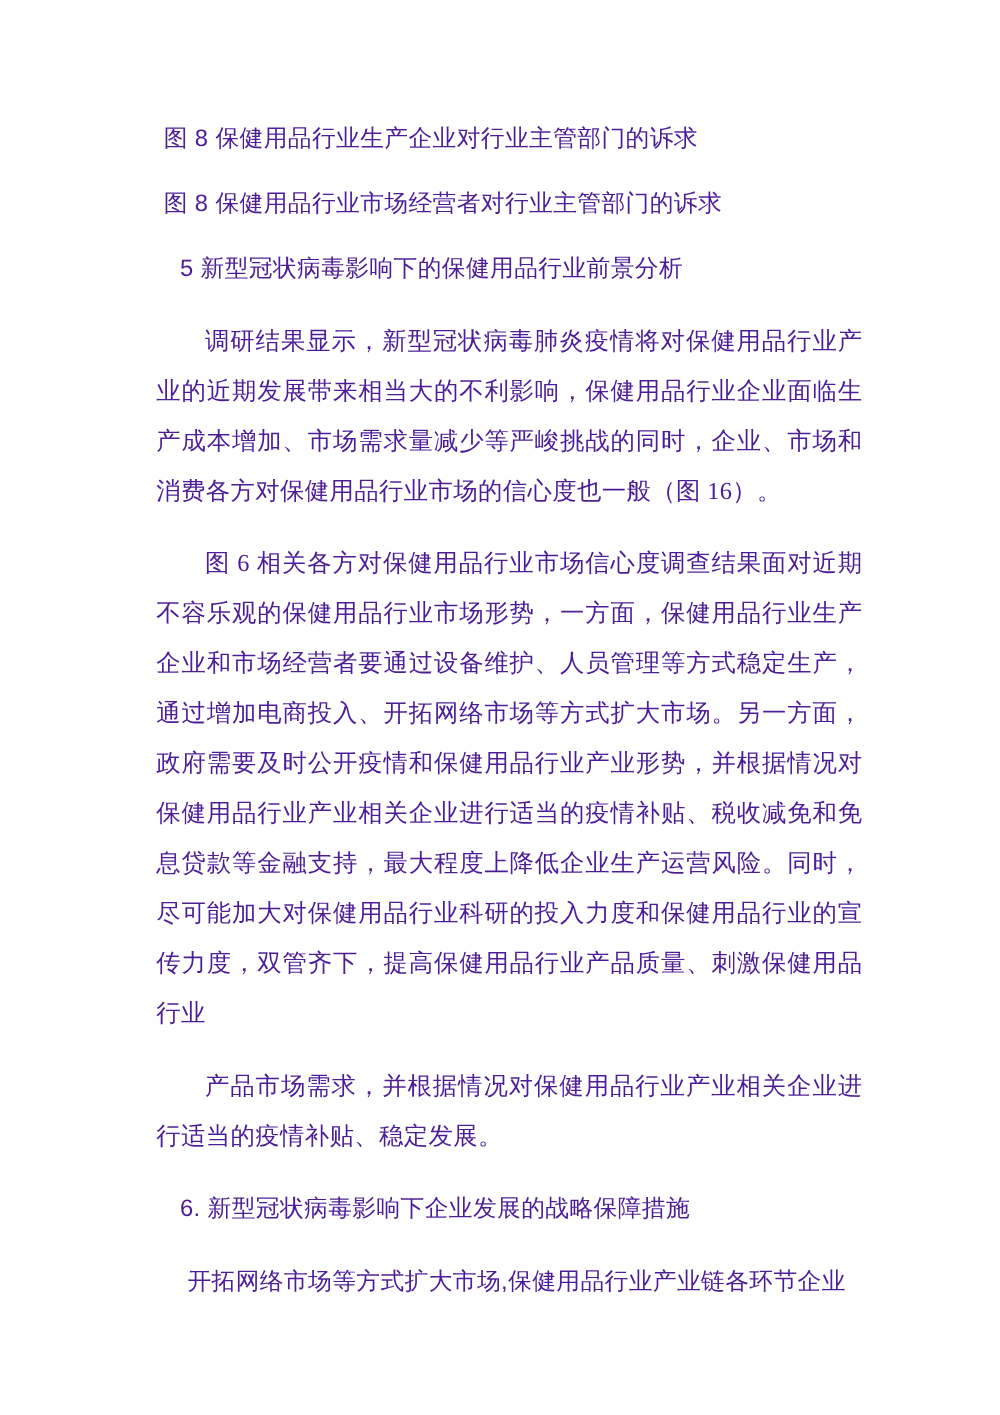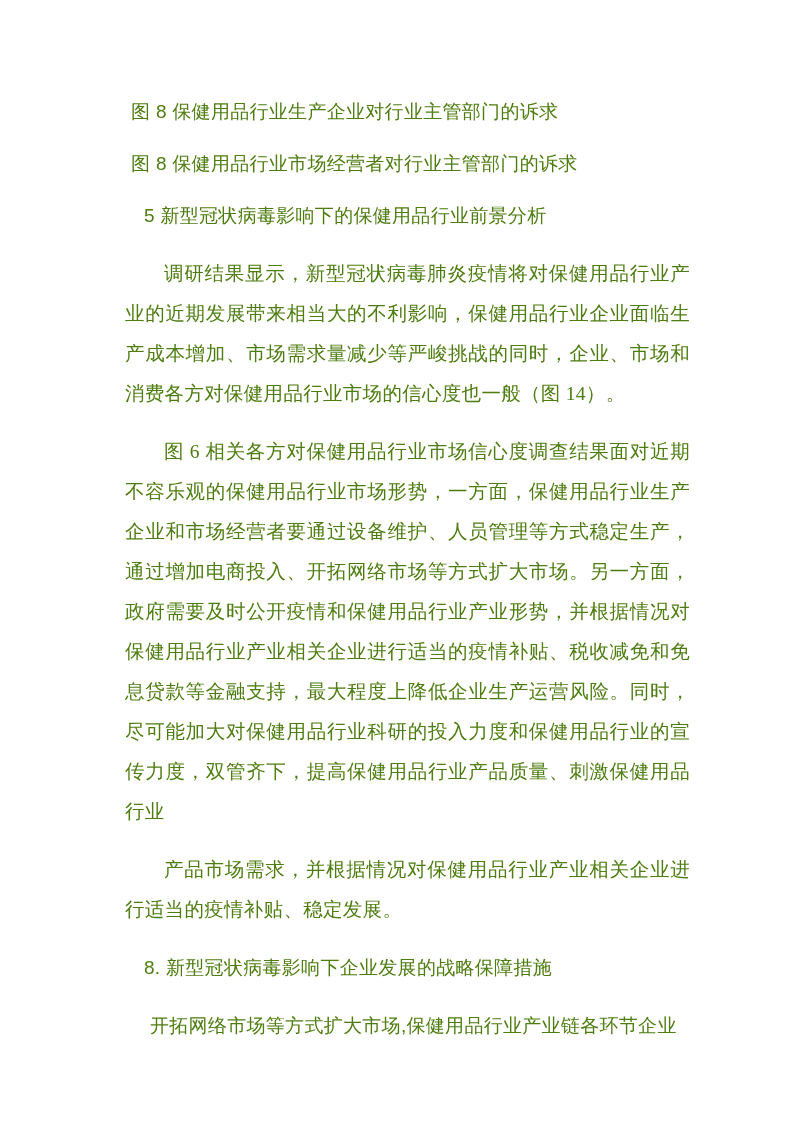--- a/index.html
+++ b/index.html
@@ -18,21 +18,21 @@
   .content {
     position: absolute;
     left: 112px;
     top: 92px;
     width: 578px;
   }
   .para {
     font-family: "Liberation Serif", "DejaVu Serif", serif;
     font-size: 19.5px;
     line-height: 40px;
-    color: #4d7c0f;
+    color: #4c1d95;
     text-align: justify;
     text-justify: inter-ideograph;
     margin: 0 0 12px 0;
     letter-spacing: 0.3px;
   }
   .para.indent {
     text-indent: 2em;
   }
   .para.indent-small {
     text-indent: 1em;
@@ -51,24 +51,24 @@
 
 <div class="page">
   <div class="content">
 
     <p class="para indent-small sans">图 8 保健用品行业生产企业对行业主管部门的诉求</p>
 
     <p class="para indent-small sans">图 8 保健用品行业市场经营者对行业主管部门的诉求</p>
 
     <p class="para indent-small sans block">5 新型冠状病毒影响下的保健用品行业前景分析</p>
 
-    <p class="para indent block">调研结果显示，新型冠状病毒肺炎疫情将对保健用品行业产业的近期发展带来相当大的不利影响，保健用品行业企业面临生产成本增加、市场需求量减少等严峻挑战的同时，企业、市场和消费各方对保健用品行业市场的信心度也一般（图 14）。</p>
+    <p class="para indent block">调研结果显示，新型冠状病毒肺炎疫情将对保健用品行业产业的近期发展带来相当大的不利影响，保健用品行业企业面临生产成本增加、市场需求量减少等严峻挑战的同时，企业、市场和消费各方对保健用品行业市场的信心度也一般（图 16）。</p>
 
     <p class="para indent block">图 6 相关各方对保健用品行业市场信心度调查结果面对近期不容乐观的保健用品行业市场形势，一方面，保健用品行业生产企业和市场经营者要通过设备维护、人员管理等方式稳定生产，通过增加电商投入、开拓网络市场等方式扩大市场。另一方面，政府需要及时公开疫情和保健用品行业产业形势，并根据情况对保健用品行业产业相关企业进行适当的疫情补贴、税收减免和免息贷款等金融支持，最大程度上降低企业生产运营风险。同时，尽可能加大对保健用品行业科研的投入力度和保健用品行业的宣传力度，双管齐下，提高保健用品行业产品质量、刺激保健用品行业</p>
 
     <p class="para indent block">产品市场需求，并根据情况对保健用品行业产业相关企业进行适当的疫情补贴、稳定发展。</p>
 
-    <p class="para indent-small sans block">8. 新型冠状病毒影响下企业发展的战略保障措施</p>
+    <p class="para indent-small sans block">6. 新型冠状病毒影响下企业发展的战略保障措施</p>
 
     <p class="para indent sans">开拓网络市场等方式扩大市场,保健用品行业产业链各环节企业</p>
 
   </div>
 </div>
 
 </body></html>

